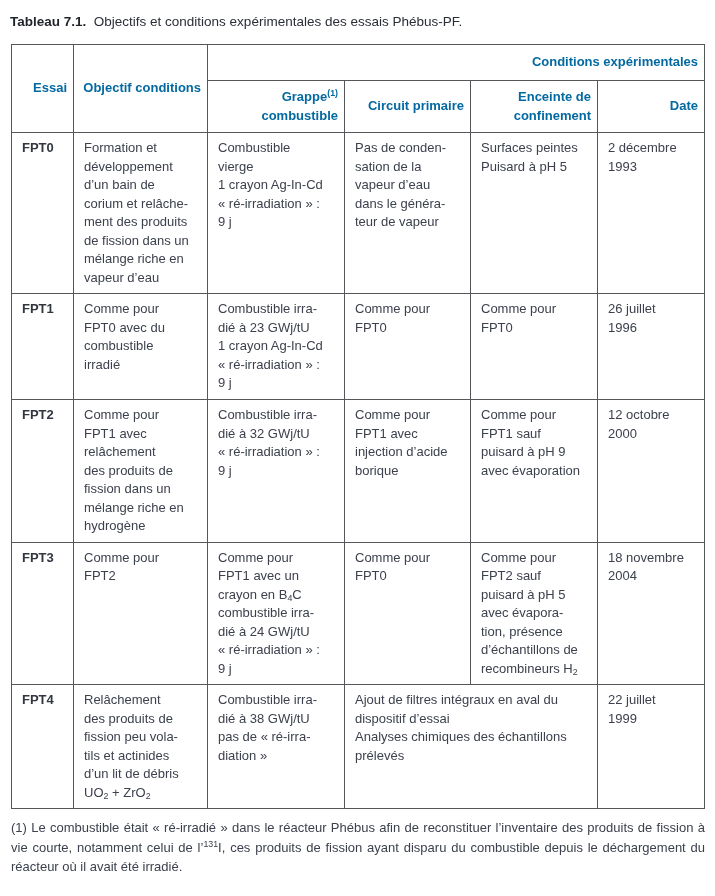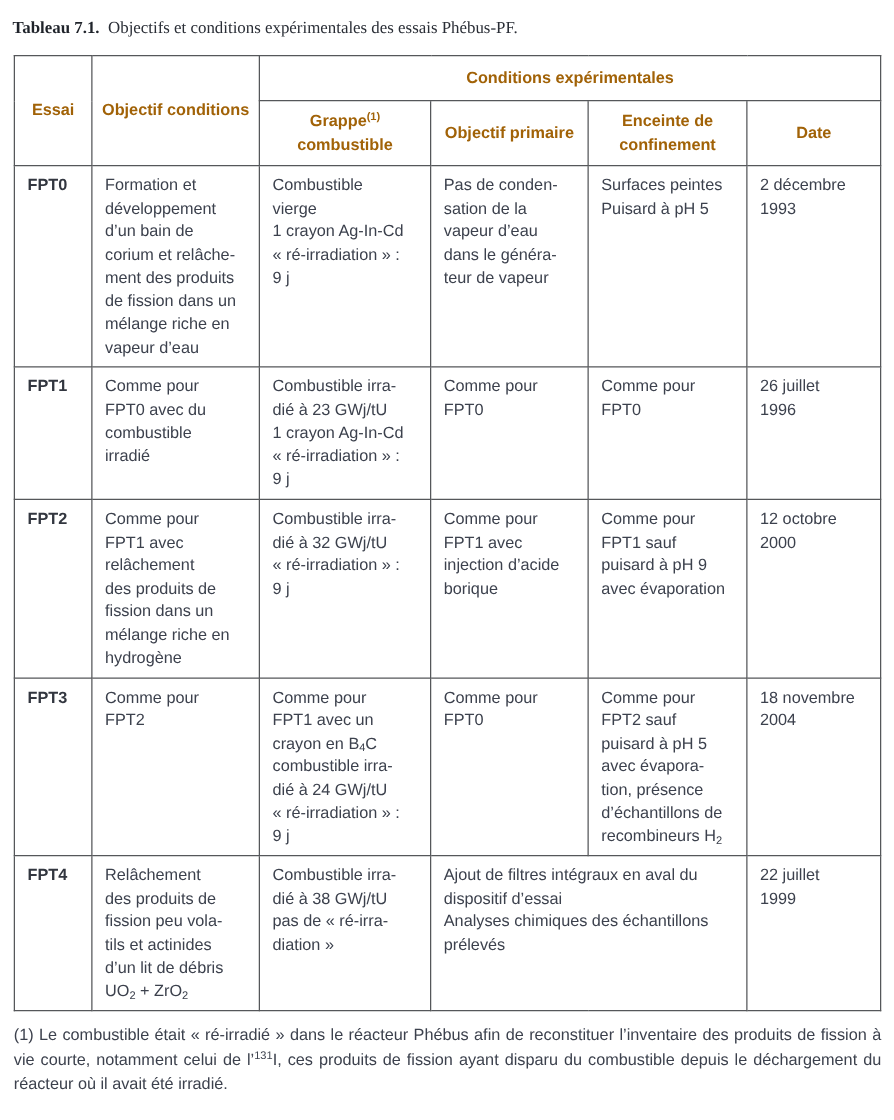--- a/index.html
+++ b/index.html
@@ -11,43 +11,42 @@
     color:#3c414d;
     overflow:hidden;
     box-sizing:border-box;
   }
   .caption{
     margin:0;
     padding:13px 14px 0 10px;
     font-size:13.5px;
     line-height:18px;
     color:#2a2e36;
-    font-family:Liberation Serif, serif;
   }
   .caption b{font-weight:bold;color:#1f232a;}
   table.grid{
     border-collapse:collapse;
     table-layout:fixed;
     margin:13px 0 0 11px;
     width:693px;
   }
   table.grid th, table.grid td{
     border:1.5px solid #55575a;
     font-size:13px;
     vertical-align:top;
     padding:6px 9px 6px 10px;
     line-height:18.5px;
     white-space:pre-line;
     overflow:hidden;
     box-sizing:border-box;
   }
   table.grid th{
     font-weight:bold;
-    color:#a16207;
-    text-align:center;
+    color:#0369a1;
+    text-align:right;
     vertical-align:middle;
     white-space:pre-line;
     padding:4px 6px;
   }
   tr.hr1{height:36px;}
   tr.hr2{height:52px;}
   tr.r0{height:161px;}
   tr.r1{height:106px;}
   tr.r2{height:140px;}
   tr.r3{height:141px;}
@@ -81,21 +80,21 @@
       <col style="width:107px">
     </colgroup>
     <thead>
       <tr class="hr1">
         <th rowspan="2">Essai</th>
         <th rowspan="2">Objectif conditions</th>
         <th colspan="4">Conditions expérimentales</th>
       </tr>
       <tr class="hr2">
         <th>Grappe<sup>(1)</sup><br>combustible</th>
-        <th>Objectif primaire</th>
+        <th>Circuit primaire</th>
         <th>Enceinte de<br>confinement</th>
         <th>Date</th>
       </tr>
     </thead>
     <tbody>
       <tr class="r0">
         <td class="code">FPT0</td>
         <td>Formation et<br>développement<br>d’un bain de<br>corium et relâche-<br>ment des produits<br>de fission dans un<br>mélange riche en<br>vapeur d’eau</td>
         <td>Combustible<br>vierge<br>1 crayon Ag-In-Cd<br>« ré-irradiation » :<br>9 j</td>
         <td>Pas de conden-<br>sation de la<br>vapeur d’eau<br>dans le généra-<br>teur de vapeur</td>

